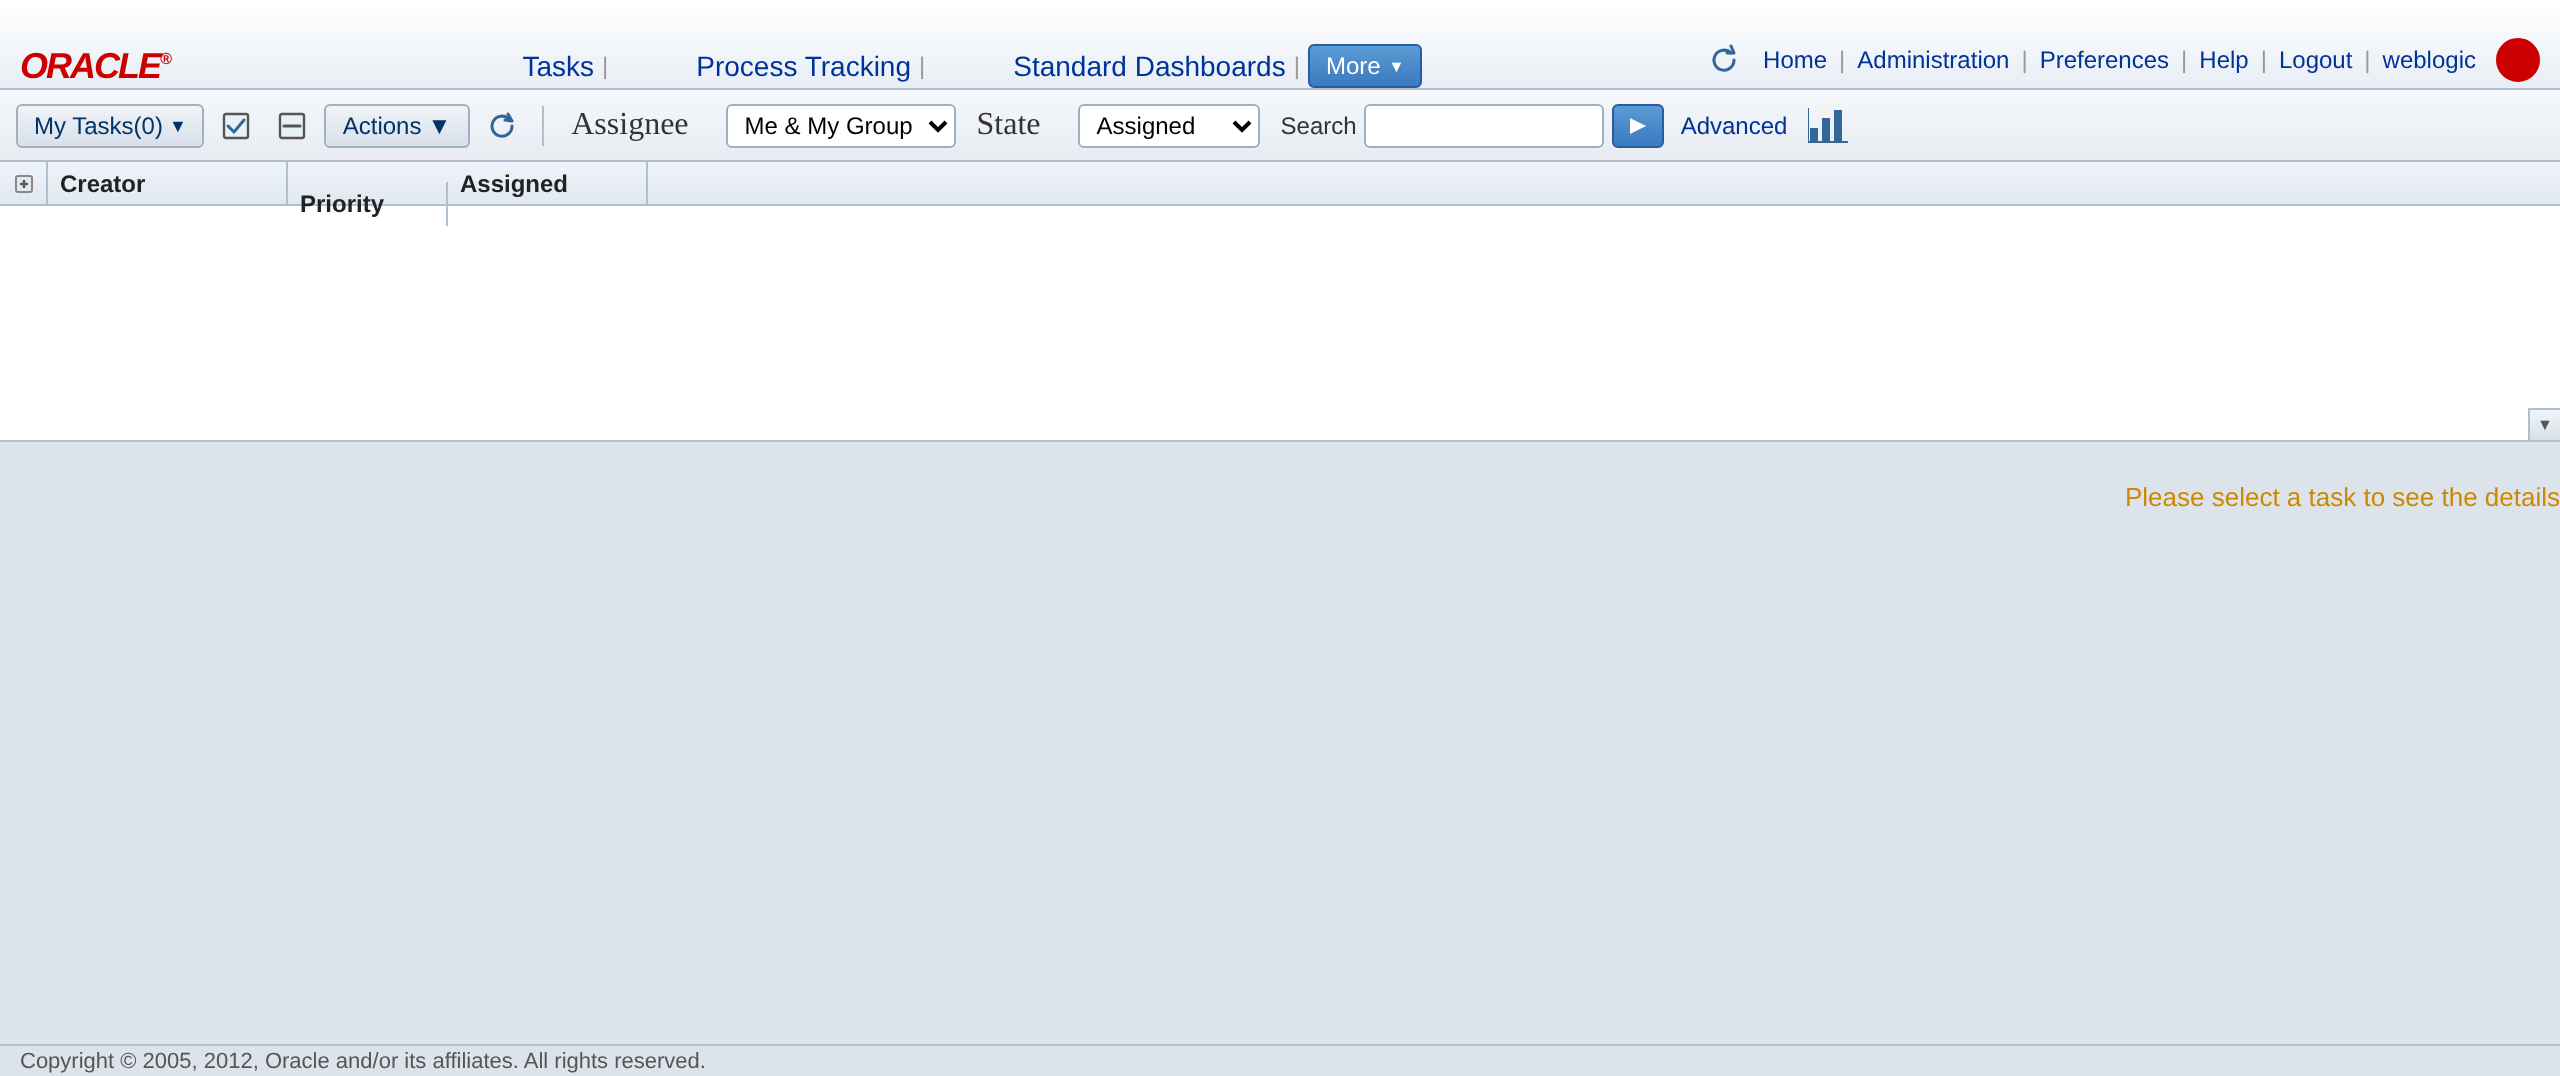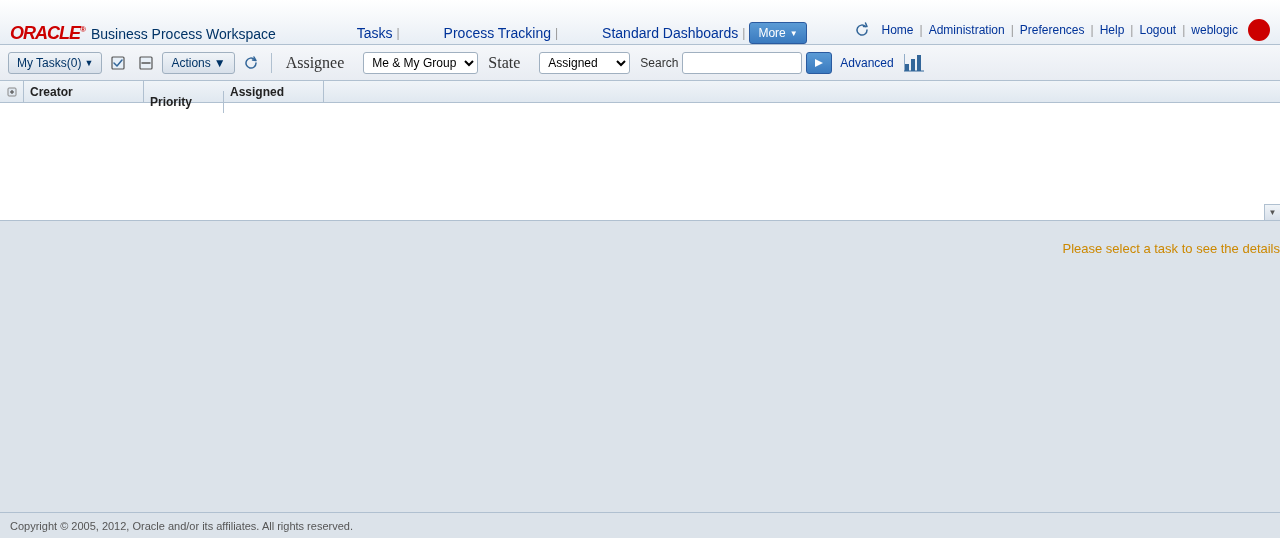--- a/index.html
+++ b/index.html
@@ -257,40 +257,39 @@
     }
     .detail-message {
       color: #cc8800;
       font-size: 13px;
     }
 
     
     #footer {
       background: #dce3ea;
       border-top: 1px solid #b0c0d0;
-      height: 26px;
+      height: 16px;
       display: flex;
       align-items: center;
       padding: 0 10px;
       position: absolute;
       bottom: 0;
       width: 100%;
     }
     .footer-text {
       font-size: 11px;
       color: #555;
     }
   </style>
 </head>
 <body>
 
 <div id="header">
   <div id="logo-area">
     <span class="oracle-logo">ORACLE<span class="tm">®</span></span>
-    <span class="app-title">Business Process Workspace</span>
   </div>
 
   <div id="nav-center">
     <a class="nav-link">Tasks</a>
     <span class="nav-separator">|</span>
     <a class="nav-link">Process Tracking</a>
     <span class="nav-separator">|</span>
     <a class="nav-link">Standard Dashboards</a>
     <span class="nav-separator">|</span>
     <button class="more-btn">

